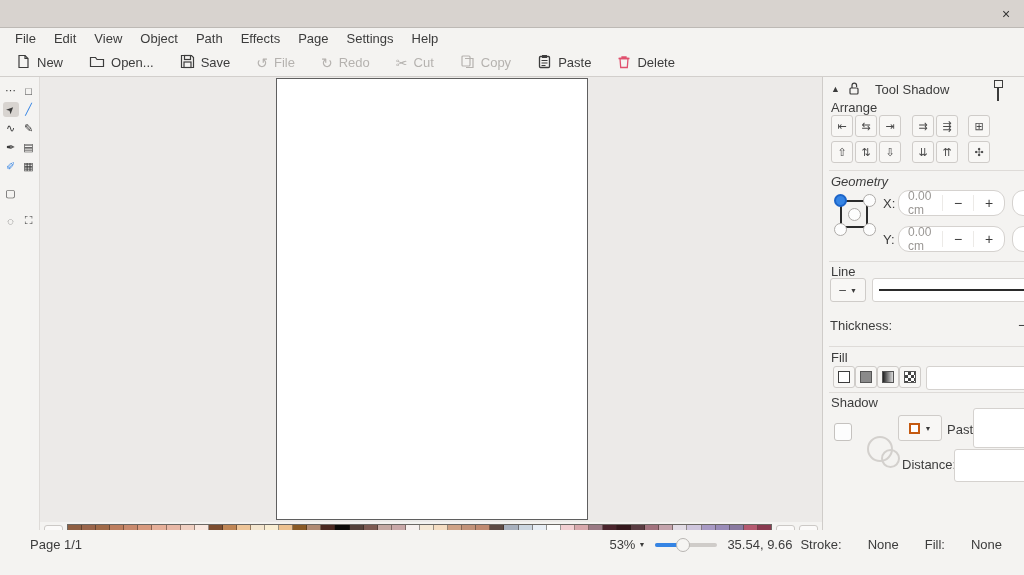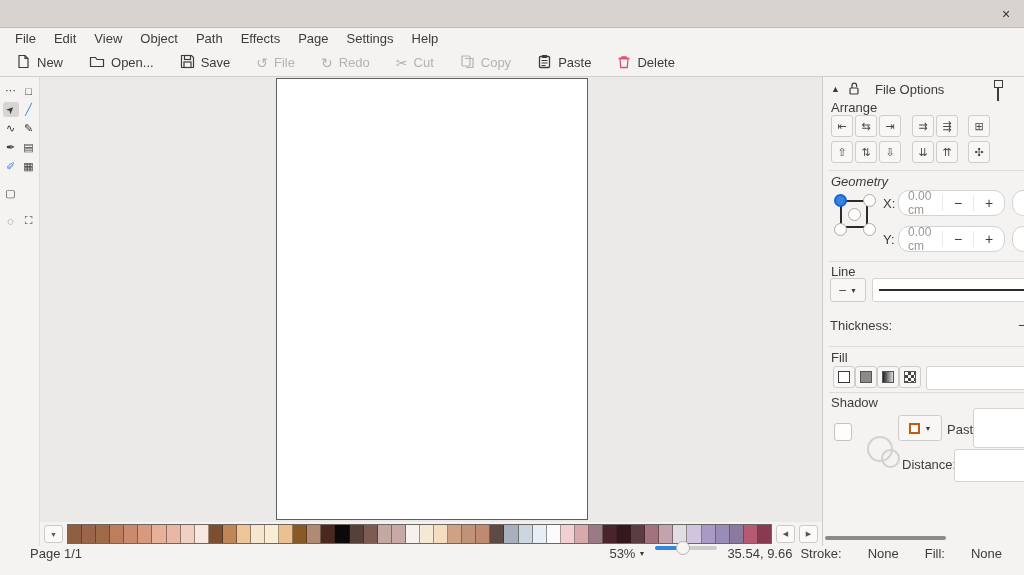--- a/index.html
+++ b/index.html
@@ -38,21 +38,21 @@
   .page { position:absolute; left:236px; top:1px; width:312px; height:442px; background:#fff; border:1px solid #5f5f5f; }
 
   
   .palette-bar { height:24px; background:#f4f3f1; display:flex; align-items:center; padding:0 4px; gap:4px; }
   .pal-btn { width:19px; height:18px; background:#fbfaf9; border:1px solid #ccc9c6; border-radius:3px; display:flex; align-items:center; justify-content:center; font-size:7px; color:#555; }
   .swatches { flex:1; display:flex; height:20px; border:1px solid #6b6864; }
   .swatch { flex:1; border-right:1px solid rgba(40,30,25,.45); }
   .swatch:last-child { border-right:none; }
 
   
-  .statusbar { position:absolute; left:0; bottom:0; width:1024px; height:29px; background:#f4f3f1; display:flex; align-items:flex-start; }
+  .statusbar { position:absolute; left:0; bottom:16px; width:1024px; height:29px; background:#f4f3f1; display:flex; align-items:center; }
   .sb-page { margin-left:30px; margin-right:auto; }
   .sb-zoom { display:flex; align-items:center; gap:3px; }
   .sb-caret { font-size:7px; color:#3c3c3c; }
   .slider { position:relative; width:62px; height:4px; background:#cfccc9; border-radius:2px; margin:0 10px; }
   .slider-fill { position:absolute; left:0; top:0; height:4px; background:#3584e4; border-radius:2px; }
   .slider-handle { position:absolute; top:-5px; width:14px; height:14px; border-radius:50%; background:#f6f5f3; border:1px solid #b8b5b2; }
   .sb-coords { margin-right:8px; }
   .sb-lbl { }
   .sb-val { margin-left:26px; }
   .sb-gap { margin-left:26px; }
@@ -300,21 +300,21 @@
       </div>
     </div>
 
     <div class="panel">
 
       <span class="p-abs p-hdr-tri" style="left:8px;top:7px;">▲</span>
       <span class="p-abs" style="left:24px;top:4px;"><svg width="14" height="15" viewBox="0 0 14 15">
             <rect x="3" y="7" width="8" height="6" rx="1" fill="none" stroke="#3c3c3c" stroke-width="1.2"></rect>
             <path d="M5 7 V4.5 a2.3 2.3 0 0 1 4.6 0 V6" fill="none" stroke="#3c3c3c" stroke-width="1.2"></path>
           </svg></span>
-      <span class="p-abs p-label" style="left:52px;top:5px;">File Options</span>
+      <span class="p-abs p-label" style="left:52px;top:5px;">Tool Shadow</span>
       <span class="p-abs" style="left:174px;top:8px;"><span class="popout"></span></span>
 
       <span class="p-abs p-label" style="left:8px;top:23px;">Arrange</span>
       <div class="p-abs sq-btn" style="left:8px;top:38px;">
           <span>⇤</span>
         </div>
       <div class="p-abs sq-btn" style="left:32px;top:38px;">
           <span>⇆</span>
         </div>
       <div class="p-abs sq-btn" style="left:56px;top:38px;">

